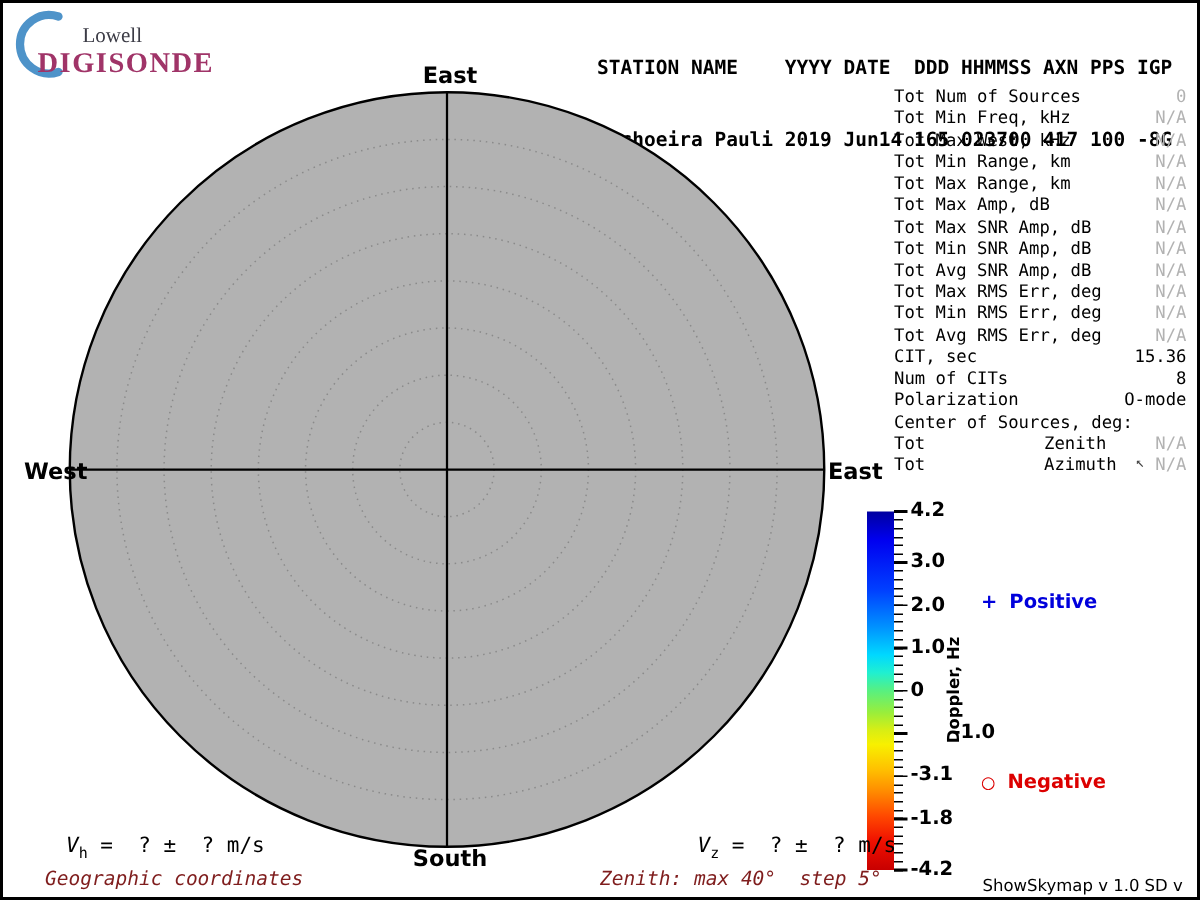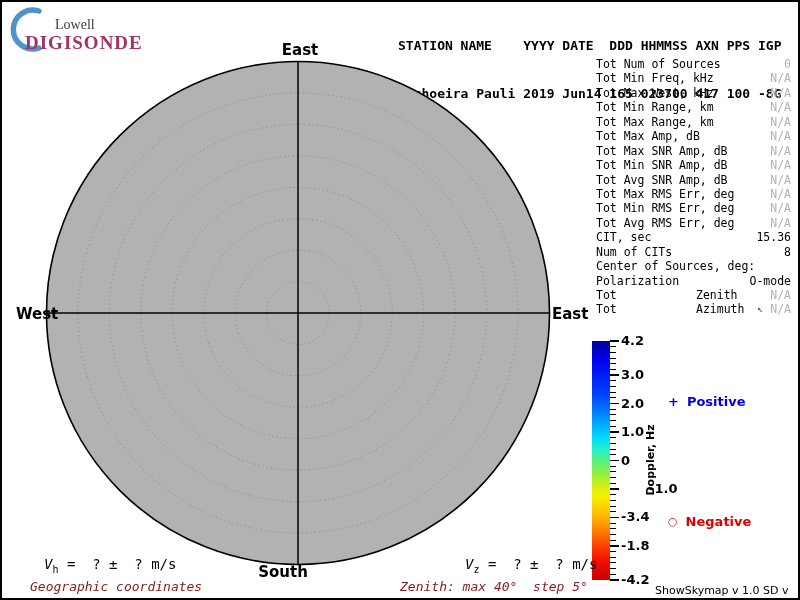--- a/index.html
+++ b/index.html
@@ -17,34 +17,34 @@
 
   
   .hdr{position:absolute;left:398px;top:6px;font-weight:bold;font-size:13px;line-height:16px;
     white-space:pre;color:#000;}
 
   
   #skymap{position:absolute;left:0;top:0;}
   .compass{position:absolute;font-family:"DejaVu Sans",sans-serif;font-weight:bold;
     font-size:15px;color:#000;}
   .c-north{left:300px;top:41px;transform:translateX(-50%);}
-  .c-south{left:283px;top:563px;transform:translateX(-50%);}
+  .c-south{left:300px;top:563px;transform:translateX(-50%);}
   .c-west{left:16px;top:305px;}
   .c-east{left:552px;top:305px;}
 
   
   .stats{position:absolute;left:596px;top:57px;width:197px;font-size:11.5px;color:#000;}
   .stat-row{position:relative;height:14.45px;line-height:14.45px;white-space:pre;}
   .stat-row .mid{position:absolute;left:100px;top:0;}
   .stat-row .aicon{position:absolute;left:161px;top:0;font-size:10px;color:#444;}
   .stat-row .val{position:absolute;right:2px;top:0;}
   .stat-row .val.dim{color:#b2b2b2;}
 
   
-  .cbarwrap{position:absolute;left:592px;top:341px;width:165px;height:245px;}
+  .cbarwrap{position:absolute;left:578px;top:341px;width:165px;height:245px;}
   .cbar{position:absolute;left:0;top:0;width:18px;height:239px;}
   .tick{position:absolute;background:#000;}
   .ticklbl{position:absolute;left:29px;font-family:"DejaVu Sans",sans-serif;font-weight:bold;
     font-size:13px;color:#000;}
   .cbartitle{position:absolute;left:58px;top:119px;transform:translate(-50%,-50%) rotate(-90deg);
     font-family:"DejaVu Sans",sans-serif;font-weight:bold;font-size:11px;white-space:nowrap;}
   .legend{position:absolute;display:flex;gap:8px;font-family:"DejaVu Sans",sans-serif;
     font-weight:bold;font-size:13px;align-items:center;}
   .leg-pos{left:76px;top:53px;}
   .leg-neg{left:76px;top:173px;}
@@ -105,22 +105,22 @@
       <div class="stat-row"><span>Tot Max Range, km</span><span class="val dim">N/A</span></div>
       <div class="stat-row"><span>Tot Max Amp, dB</span><span class="val dim">N/A</span></div>
       <div class="stat-row"><span>Tot Max SNR Amp, dB</span><span class="val dim">N/A</span></div>
       <div class="stat-row"><span>Tot Min SNR Amp, dB</span><span class="val dim">N/A</span></div>
       <div class="stat-row"><span>Tot Avg SNR Amp, dB</span><span class="val dim">N/A</span></div>
       <div class="stat-row"><span>Tot Max RMS Err, deg</span><span class="val dim">N/A</span></div>
       <div class="stat-row"><span>Tot Min RMS Err, deg</span><span class="val dim">N/A</span></div>
       <div class="stat-row"><span>Tot Avg RMS Err, deg</span><span class="val dim">N/A</span></div>
       <div class="stat-row"><span>CIT, sec</span><span class="val">15.36</span></div>
       <div class="stat-row"><span>Num of CITs</span><span class="val">8</span></div>
+      <div class="stat-row"><span>Polarization</span><span class="val">O-mode</span></div>
       <div class="stat-row"><span>Center of Sources, deg:</span><span class="val"></span></div>
-      <div class="stat-row"><span>Polarization</span><span class="val">O-mode</span></div>
       <div class="stat-row"><span>Tot</span><span class="mid">Zenith</span><span class="val dim">N/A</span></div>
       <div class="stat-row"><span>Tot</span><span class="mid">Azimuth</span><span class="aicon">↖</span><span class="val dim">N/A</span></div>
     </div>
 
   <div class="cbarwrap">
     <div class="cbar" id="cbar" style="background: linear-gradient(rgb(0, 0, 160) 0%, rgb(0, 0, 240) 8%, rgb(0, 64, 255) 22%, rgb(0, 144, 255) 32%, rgb(0, 216, 255) 40%, rgb(32, 240, 208) 45%, rgb(88, 240, 128) 50%, rgb(152, 238, 60) 56%, rgb(216, 238, 20) 61%, rgb(248, 240, 0) 65%, rgb(255, 192, 0) 72%, rgb(255, 140, 0) 78%, rgb(255, 72, 0) 85%, rgb(240, 16, 0) 92%, rgb(200, 0, 0) 100%);"></div>
     <div id="cbar-ticks">
         <div class="tick" style="left: 18px; width: 6px; height: 1px; top: -0.5px;"></div>
         <div class="tick" style="left: 18px; width: 6px; height: 1px; top: 5.19048px;"></div>
         <div class="tick" style="left: 18px; width: 6px; height: 1px; top: 10.881px;"></div>
@@ -170,21 +170,21 @@
         <span class="ticklbl" style="top: 26.1429px;">3.0</span>
         <div class="tick" style="left: 18px; width: 9px; height: 1.6px; top: 61.7952px;"></div>
         <span class="ticklbl" style="top: 54.5952px;">2.0</span>
         <div class="tick" style="left: 18px; width: 9px; height: 1.6px; top: 90.2476px;"></div>
         <span class="ticklbl" style="top: 83.0476px;">1.0</span>
         <div class="tick" style="left: 18px; width: 9px; height: 1.6px; top: 118.7px;"></div>
         <span class="ticklbl" style="top: 111.5px;">0</span>
         <div class="tick" style="left: 18px; width: 9px; height: 1.6px; top: 147.152px;"></div>
         <span class="ticklbl" style="top: 139.952px; margin-left: 28px;">-1.0</span>
         <div class="tick" style="left: 18px; width: 9px; height: 1.6px; top: 175.605px;"></div>
-        <span class="ticklbl" style="top: 168.405px;">-3.4</span>
+        <span class="ticklbl" style="top: 168.405px;">-3.1</span>
         <div class="tick" style="left: 18px; width: 9px; height: 1.6px; top: 204.057px;"></div>
         <span class="ticklbl" style="top: 196.857px;">-1.8</span>
         <div class="tick" style="left: 18px; width: 9px; height: 1.6px; top: 238.2px;"></div>
         <span class="ticklbl" style="top: 231px;">-4.2</span>
       </div>
     <span class="cbartitle">Doppler, Hz</span>
     <div class="legend leg-pos" style="color: rgb(0, 0, 220);">
       <span class="mk" id="pos-mk">+</span>
       <span id="pos-lbl">Positive</span>
     </div>

